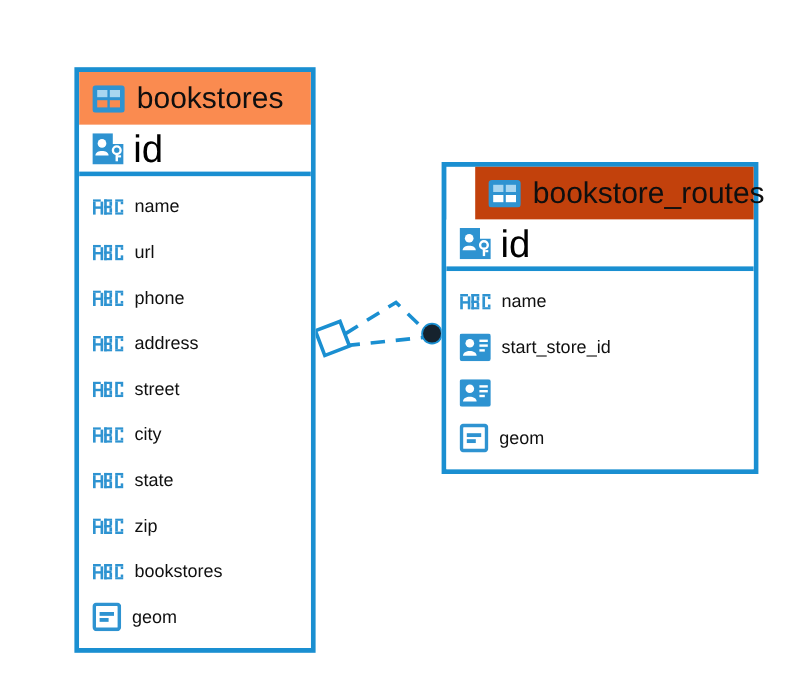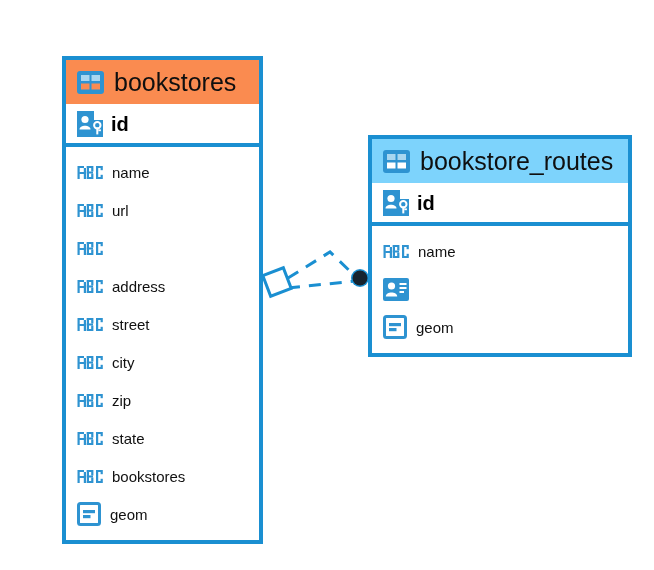--- a/index.html
+++ b/index.html
@@ -35,43 +35,43 @@
 
   .entity-header {
     box-sizing: border-box;
     display: flex;
     align-items: center;
     gap: 10px;
     padding: 5px 10px 5px 11px;
     height: 44px;
   }
   .entity-header.orange { background: #fa8b50; }
-  .entity-header.gray   { background: #7dd3fc; }
+  .entity-header.gray   { background: #c2410c; margin-left: 24px; }
 
   .entity-title {
     font-size: 25px;
     color: #0f0f0f;
     line-height: 1;
     white-space: nowrap;
   }
 
   
   .pk-row {
     box-sizing: border-box;
     display: flex;
     align-items: center;
     gap: 8px;
     padding: 4px 10px 4px 11px;
     height: 43px;
     border-bottom: 4px solid #1a8fd1;
     background: #ffffff;
   }
   .pk-label {
-    font-size: 20px;
-    font-weight: bold;
+    font-size: 32px;
+    font-weight: normal;
     color: #000000;
     line-height: 1;
     white-space: nowrap;
   }
 
   .fields {
     padding: 6px 0 7px 0;
     background: #ffffff;
   }
   .field-row {
@@ -227,20 +227,21 @@
               <rect x="14.2" y="2" width="2.2" height="3.5"></rect>
               <rect x="14.2" y="7.5" width="2.2" height="3.5"></rect>
               <rect x="19" y="0" width="6.8" height="2"></rect>
               <rect x="19" y="2" width="2.2" height="9"></rect>
               <rect x="19" y="11" width="6.8" height="2"></rect>
               <rect x="23.6" y="2" width="2.2" height="2.2"></rect>
               <rect x="23.6" y="8.8" width="2.2" height="2.2"></rect>
             </g>
           </svg>
         </span>
+        <span class="field-label">phone</span>
       </div>
 
       <div class="field-row">
         <span class="icon">
           <svg width="26" height="13" viewBox="0 0 26 13">
             <g fill="#2e93d1">
               <rect x="0.5" y="2" width="2.2" height="11"></rect>
               <rect x="0.5" y="0" width="6.5" height="2"></rect>
               <rect x="6.8" y="2" width="2.2" height="11"></rect>
               <rect x="2.2" y="6" width="5.4" height="2"></rect>
@@ -326,46 +327,46 @@
               <rect x="14.2" y="2" width="2.2" height="3.5"></rect>
               <rect x="14.2" y="7.5" width="2.2" height="3.5"></rect>
               <rect x="19" y="0" width="6.8" height="2"></rect>
               <rect x="19" y="2" width="2.2" height="9"></rect>
               <rect x="19" y="11" width="6.8" height="2"></rect>
               <rect x="23.6" y="2" width="2.2" height="2.2"></rect>
               <rect x="23.6" y="8.8" width="2.2" height="2.2"></rect>
             </g>
           </svg>
         </span>
+        <span class="field-label">state</span>
+      </div>
+
+      <div class="field-row">
+        <span class="icon">
+          <svg width="26" height="13" viewBox="0 0 26 13">
+            <g fill="#2e93d1">
+              <rect x="0.5" y="2" width="2.2" height="11"></rect>
+              <rect x="0.5" y="0" width="6.5" height="2"></rect>
+              <rect x="6.8" y="2" width="2.2" height="11"></rect>
+              <rect x="2.2" y="6" width="5.4" height="2"></rect>
+              <rect x="9.8" y="0" width="2.2" height="13"></rect>
+              <rect x="9.8" y="0" width="6.6" height="2"></rect>
+              <rect x="9.8" y="5.5" width="6.2" height="2"></rect>
+              <rect x="9.8" y="11" width="6.6" height="2"></rect>
+              <rect x="14.2" y="2" width="2.2" height="3.5"></rect>
+              <rect x="14.2" y="7.5" width="2.2" height="3.5"></rect>
+              <rect x="19" y="0" width="6.8" height="2"></rect>
+              <rect x="19" y="2" width="2.2" height="9"></rect>
+              <rect x="19" y="11" width="6.8" height="2"></rect>
+              <rect x="23.6" y="2" width="2.2" height="2.2"></rect>
+              <rect x="23.6" y="8.8" width="2.2" height="2.2"></rect>
+            </g>
+          </svg>
+        </span>
         <span class="field-label">zip</span>
-      </div>
-
-      <div class="field-row">
-        <span class="icon">
-          <svg width="26" height="13" viewBox="0 0 26 13">
-            <g fill="#2e93d1">
-              <rect x="0.5" y="2" width="2.2" height="11"></rect>
-              <rect x="0.5" y="0" width="6.5" height="2"></rect>
-              <rect x="6.8" y="2" width="2.2" height="11"></rect>
-              <rect x="2.2" y="6" width="5.4" height="2"></rect>
-              <rect x="9.8" y="0" width="2.2" height="13"></rect>
-              <rect x="9.8" y="0" width="6.6" height="2"></rect>
-              <rect x="9.8" y="5.5" width="6.2" height="2"></rect>
-              <rect x="9.8" y="11" width="6.6" height="2"></rect>
-              <rect x="14.2" y="2" width="2.2" height="3.5"></rect>
-              <rect x="14.2" y="7.5" width="2.2" height="3.5"></rect>
-              <rect x="19" y="0" width="6.8" height="2"></rect>
-              <rect x="19" y="2" width="2.2" height="9"></rect>
-              <rect x="19" y="11" width="6.8" height="2"></rect>
-              <rect x="23.6" y="2" width="2.2" height="2.2"></rect>
-              <rect x="23.6" y="8.8" width="2.2" height="2.2"></rect>
-            </g>
-          </svg>
-        </span>
-        <span class="field-label">state</span>
       </div>
 
       <div class="field-row">
         <span class="icon">
           <svg width="26" height="13" viewBox="0 0 26 13">
             <g fill="#2e93d1">
               <rect x="0.5" y="2" width="2.2" height="11"></rect>
               <rect x="0.5" y="0" width="6.5" height="2"></rect>
               <rect x="6.8" y="2" width="2.2" height="11"></rect>
               <rect x="2.2" y="6" width="5.4" height="2"></rect>
@@ -451,32 +452,45 @@
               <rect x="19" y="2" width="2.2" height="9"></rect>
               <rect x="19" y="11" width="6.8" height="2"></rect>
               <rect x="23.6" y="2" width="2.2" height="2.2"></rect>
               <rect x="23.6" y="8.8" width="2.2" height="2.2"></rect>
             </g>
           </svg>
         </span>
         <span class="field-label">name</span>
       </div>
 
-
       <div class="field-row">
         <span class="icon">
           <svg width="26" height="23" viewBox="0 0 26 23">
             <rect x="0" y="0" width="26" height="23" rx="2" fill="#2e93d1"></rect>
             <circle cx="8.5" cy="8" r="3.6" fill="#ffffff"></circle>
             <path d="M2.8 18.5 C2.8 13.2 14.2 13.2 14.2 18.5 Z" fill="#ffffff"></path>
             <rect x="16.5" y="5" width="7" height="2" fill="#ffffff"></rect>
             <rect x="16.5" y="9" width="7" height="2" fill="#ffffff"></rect>
             <rect x="16.5" y="13" width="4.5" height="2" fill="#ffffff"></rect>
           </svg>
         </span>
+        <span class="field-label">start_store_id</span>
+      </div>
+
+      <div class="field-row">
+        <span class="icon">
+          <svg width="26" height="23" viewBox="0 0 26 23">
+            <rect x="0" y="0" width="26" height="23" rx="2" fill="#2e93d1"></rect>
+            <circle cx="8.5" cy="8" r="3.6" fill="#ffffff"></circle>
+            <path d="M2.8 18.5 C2.8 13.2 14.2 13.2 14.2 18.5 Z" fill="#ffffff"></path>
+            <rect x="16.5" y="5" width="7" height="2" fill="#ffffff"></rect>
+            <rect x="16.5" y="9" width="7" height="2" fill="#ffffff"></rect>
+            <rect x="16.5" y="13" width="4.5" height="2" fill="#ffffff"></rect>
+          </svg>
+        </span>
       </div>
 
       <div class="field-row">
         <span class="icon">
           <svg width="24" height="24" viewBox="0 0 24 24">
             <rect x="1.5" y="1.5" width="21" height="21" rx="2" fill="#ffffff" stroke="#2e93d1" stroke-width="3"></rect>
             <rect x="6" y="8" width="12" height="3.2" fill="#2e93d1"></rect>
             <rect x="6" y="13" width="7.5" height="3.2" fill="#2e93d1"></rect>
           </svg>
         </span>

